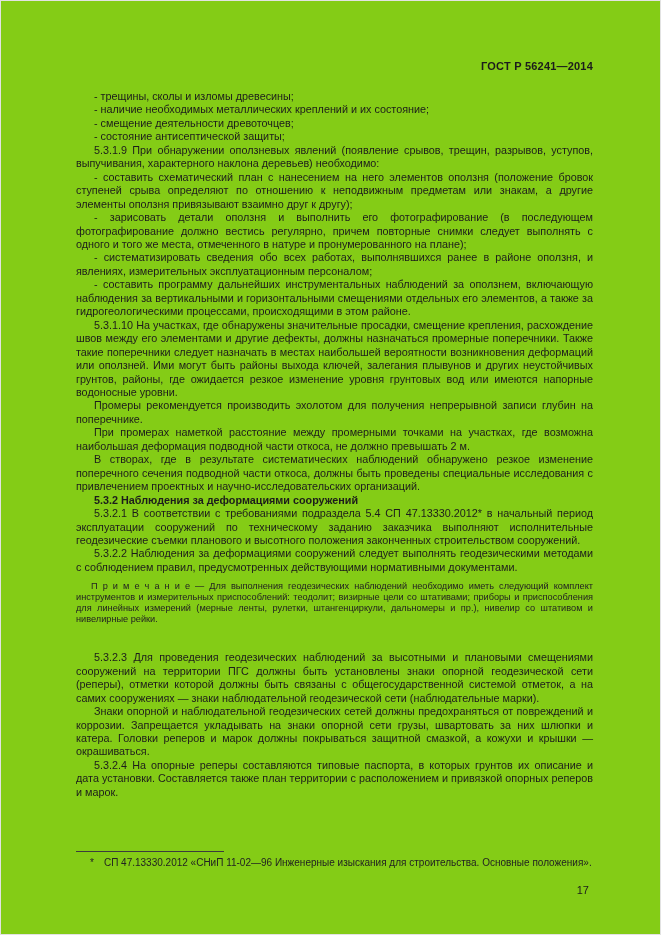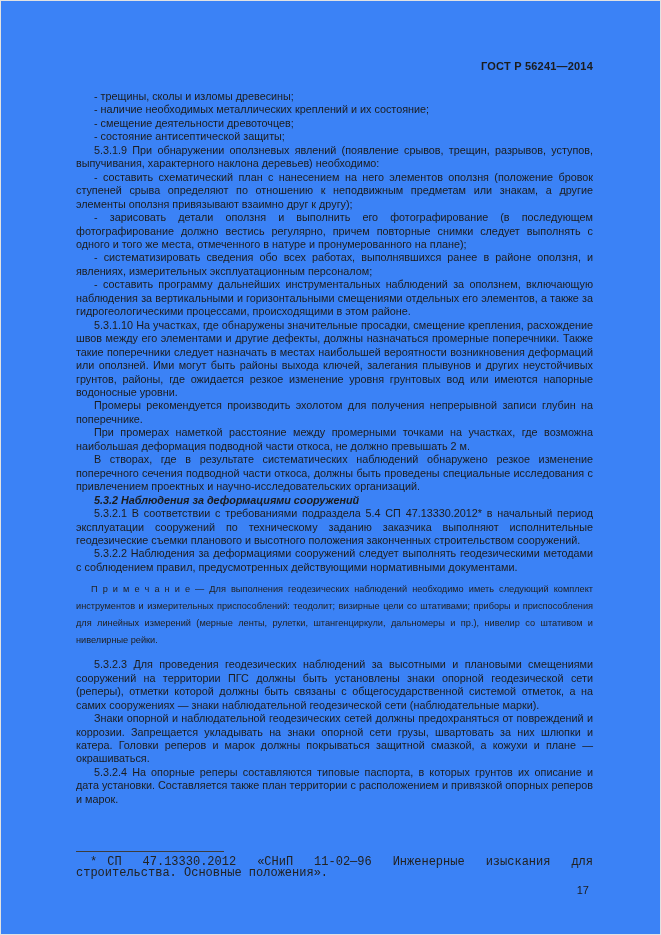--- a/index.html
+++ b/index.html
@@ -6,21 +6,21 @@
   html, body { background: #9c9c9c; }
   body {
     font-family: "Liberation Sans", "DejaVu Sans", sans-serif;
     -webkit-font-smoothing: antialiased;
   }
   .page {
     position: relative;
     width: 661px;
     height: 935px;
     margin: 0 auto;
-    background: #3b82f6;
+    background: #84cc16;
     color: #1c1c1c;
     overflow: hidden;
     box-shadow: inset 0 0 0 1px #e2e2e2;
   }
   .doc-header {
     position: absolute;
     top: 60px;
     left: 76px;
     right: 68px;
     text-align: right;
@@ -31,47 +31,46 @@
   .content {
     position: absolute;
     top: 90px;
     left: 76px;
     right: 68px;
     text-align: justify;
     font-size: 10.8px;
     line-height: 13.45px;
   }
   .para { text-indent: 18px; }
-  .para.heading { font-weight: 700; font-style: italic; }
+  .para.heading { font-weight: 700; }
   .para.note {
     font-size: 9.2px;
-    line-height: 17px;
+    line-height: 11px;
     text-indent: 15px;
     margin-top: 7px;
-    margin-bottom: 9px;
+    margin-bottom: 26px;
     color: #222222;
   }
   .footnote-area {
     position: absolute;
     left: 76px;
     right: 68px;
     top: 851px;
   }
   .footnote-rule {
     width: 148px;
     border-top: 1px solid #3c3c3c;
     margin-bottom: 5px;
   }
   .footnote {
-    font-size: 12px;
+    font-size: 10px;
     line-height: 11.3px;
     text-indent: 14px;
     text-align: justify;
     color: #222222;
-    font-family: Liberation Mono, monospace;
   }
   .footnote .fn-marker { padding-right: 10px; }
   .page-number {
     position: absolute;
     top: 884px;
     right: 72px;
     font-size: 11px;
     color: #1c1c1c;
   }
 </style>
@@ -94,21 +93,21 @@
       <p class="para body">- составить программу дальнейших инструментальных наблюдений за оползнем, включающую наблюдения за вертикальными и горизонтальными смещениями отдельных его элементов, а также за гидрогеологическими процессами, происходящими в этом районе.</p>
       <p class="para body">5.3.1.10 На участках, где обнаружены значительные просадки, смещение крепления, расхождение швов между его элементами и другие дефекты, должны назначаться промерные поперечники. Также такие поперечники следует назначать в местах наибольшей вероятности возникновения деформаций или оползней. Ими могут быть районы выхода ключей, залегания плывунов и других неустойчивых грунтов, районы, где ожидается резкое изменение уровня грунтовых вод или имеются напорные водоносные уровни.</p>
       <p class="para body">Промеры рекомендуется производить эхолотом для получения непрерывной записи глубин на поперечнике.</p>
       <p class="para body">При промерах наметкой расстояние между промерными точками на участках, где возможна наибольшая деформация подводной части откоса, не должно превышать 2 м.</p>
       <p class="para body">В створах, где в результате систематических наблюдений обнаружено резкое изменение поперечного сечения подводной части откоса, должны быть проведены специальные исследования с привлечением проектных и научно-исследовательских организаций.</p>
       <p class="para heading">5.3.2 Наблюдения за деформациями сооружений</p>
       <p class="para body">5.3.2.1 В соответствии с требованиями подраздела 5.4 СП 47.13330.2012* в начальный период эксплуатации сооружений по техническому заданию заказчика выполняют исполнительные геодезические съемки планового и высотного положения законченных строительством сооружений.</p>
       <p class="para body">5.3.2.2 Наблюдения за деформациями сооружений следует выполнять геодезическими методами с соблюдением правил, предусмотренных действующими нормативными документами.</p>
       <p class="para note">П р и м е ч а н и е — Для выполнения геодезических наблюдений необходимо иметь следующий комплект инструментов и измерительных приспособлений: теодолит; визирные цели со штативами; приборы и приспособления для линейных измерений (мерные ленты, рулетки, штангенциркули, дальномеры и пр.), нивелир со штативом и нивелирные рейки.</p>
       <p class="para body">5.3.2.3 Для проведения геодезических наблюдений за высотными и плановыми смещениями сооружений на территории ПГС должны быть установлены знаки опорной геодезической сети (реперы), отметки которой должны быть связаны с общегосударственной системой отметок, а на самих сооружениях — знаки наблюдательной геодезической сети (наблюдательные марки).</p>
-      <p class="para body">Знаки опорной и наблюдательной геодезических сетей должны предохраняться от повреждений и коррозии. Запрещается укладывать на знаки опорной сети грузы, швартовать за них шлюпки и катера. Головки реперов и марок должны покрываться защитной смазкой, а кожухи и плане — окрашиваться.</p>
+      <p class="para body">Знаки опорной и наблюдательной геодезических сетей должны предохраняться от повреждений и коррозии. Запрещается укладывать на знаки опорной сети грузы, швартовать за них шлюпки и катера. Головки реперов и марок должны покрываться защитной смазкой, а кожухи и крышки — окрашиваться.</p>
       <p class="para body">5.3.2.4 На опорные реперы составляются типовые паспорта, в которых грунтов их описание и дата установки. Составляется также план территории с расположением и привязкой опорных реперов и марок.</p>
     </div>
 
   <div class="footnote-area">
     <div class="footnote-rule"></div>
     <p class="footnote"><span class="fn-marker">*</span><span>СП 47.13330.2012 «СНиП 11-02—96 Инженерные изыскания для строительства. Основные положения».</span></p>
   </div>
 
   <div class="page-number">17</div>
 

